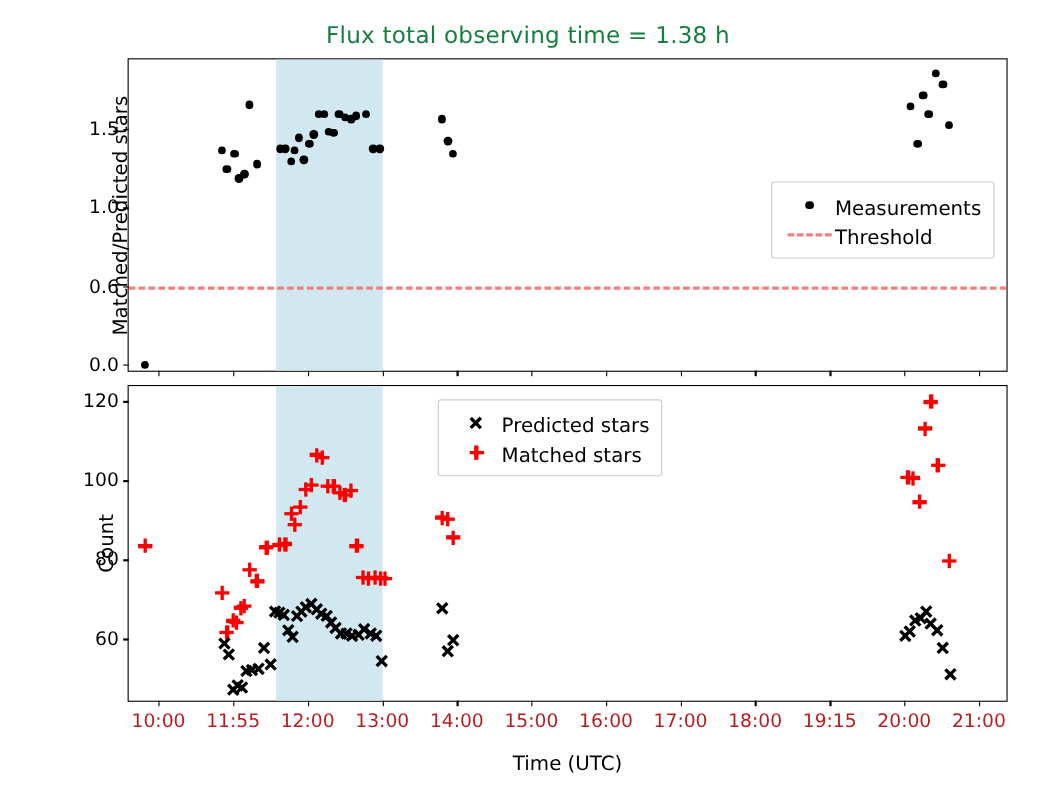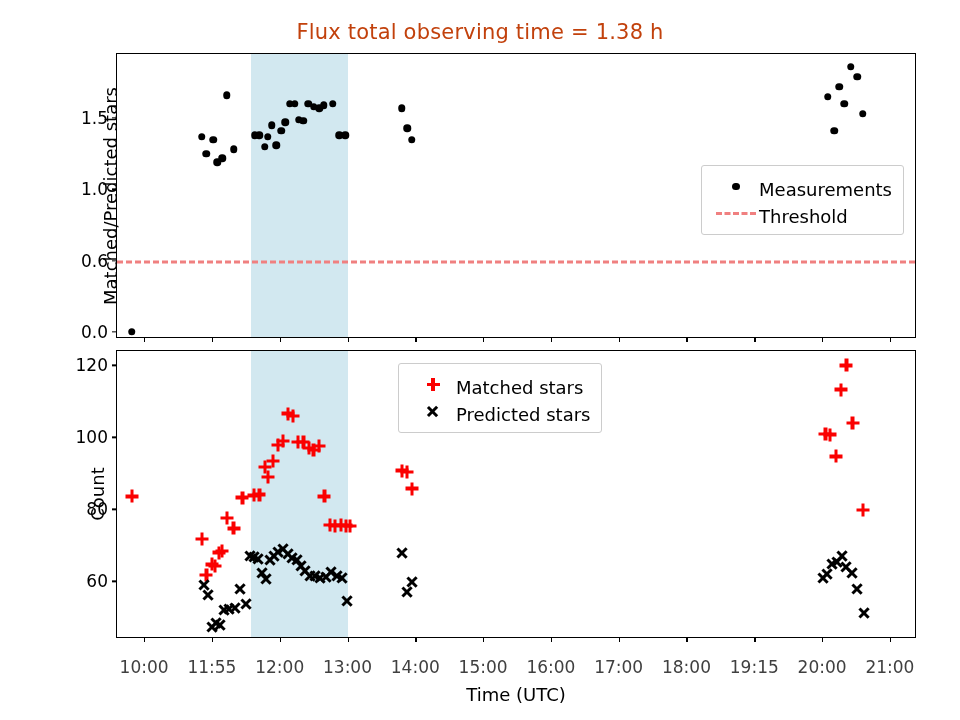--- a/index.html
+++ b/index.html
@@ -1,39 +1,39 @@
 <!DOCTYPE html>
 <html><head>
 <meta charset="utf-8">
 <style>
   html,body{margin:0;padding:0;background:#ffffff;}
   body{width:960px;height:720px;font-family:"DejaVu Sans",sans-serif;color:#000;}
   #figure{position:relative;width:960px;height:720px;overflow:hidden;background:#fff;}
 
   #chart-title{
     position:absolute;left:0;top:20px;width:960px;text-align:center;
-    font-size:21px;color:#c2410c;letter-spacing:0.2px;
+    font-size:21px;color:#15803d;letter-spacing:0.2px;
   }
 
   .panel{position:absolute;box-sizing:border-box;border:1.3px solid #000;background:#fff;}
   #panel-top{left:116px;top:53px;width:800px;height:285px;}
   #panel-bottom{left:116px;top:350px;width:800px;height:288px;}
 
   .plotarea{position:absolute;left:0;top:0;width:100%;height:100%;overflow:hidden;}
 
   .shade{position:absolute;top:0;height:100%;background:#d2e8f0;}
 
   .ytick-label{position:absolute;right:100%;margin-right:9px;font-size:17px;
     transform:translateY(-50%);white-space:nowrap;color:#000;}
   .ytick-mark{position:absolute;right:100%;width:5px;height:1.3px;background:#000;
     transform:translateY(-50%);}
 
   .xtick-mark{position:absolute;top:100%;width:1.3px;height:5px;background:#000;}
-  .xtick-label{position:absolute;top:100%;margin-top:20px;font-size:17px;
-    transform:translateX(-50%);white-space:nowrap;color:#404040;}
+  .xtick-label{position:absolute;top:100%;margin-top:9px;font-size:17px;
+    transform:translateX(-50%);white-space:nowrap;color:#b91c1c;}
 
   #ylabel-top,#ylabel-bottom{
     position:absolute;font-size:18px;color:#000;white-space:nowrap;
     transform-origin:center center;
   }
   #ylabel-top{left:-167px;top:50%;width:320px;text-align:center;
     transform:translateY(-50%) rotate(-90deg);}
   #ylabel-bottom{left:-130px;top:50%;width:220px;text-align:center;
     transform:translateY(-50%) rotate(-90deg);}
 
@@ -289,27 +289,27 @@
         <div class="xtick-label" style="left: 637.288px;">19:15</div>
         <div class="xtick-mark" style="left: 705.085px;"></div>
         <div class="xtick-label" style="left: 705.085px;">20:00</div>
         <div class="xtick-mark" style="left: 772.881px;"></div>
         <div class="xtick-label" style="left: 772.881px;">21:00</div>
       </div>
 
     <div class="legend" id="legend-bottom">
       <div class="legend-row">
         <span class="legend-sym">
+            <span class="lg-cross"></span>
+          </span>
+        <span class="legend-txt">Predicted stars</span>
+      </div>
+      <div class="legend-row">
+        <span class="legend-sym">
             <span class="lg-plus"></span>
           </span>
         <span class="legend-txt">Matched stars</span>
       </div>
-      <div class="legend-row">
-        <span class="legend-sym">
-            <span class="lg-cross"></span>
-          </span>
-        <span class="legend-txt">Predicted stars</span>
-      </div>
     </div>
   </div>
 
   <div id="xlabel">Time (UTC)</div>
 </div>
 
 </body></html>

